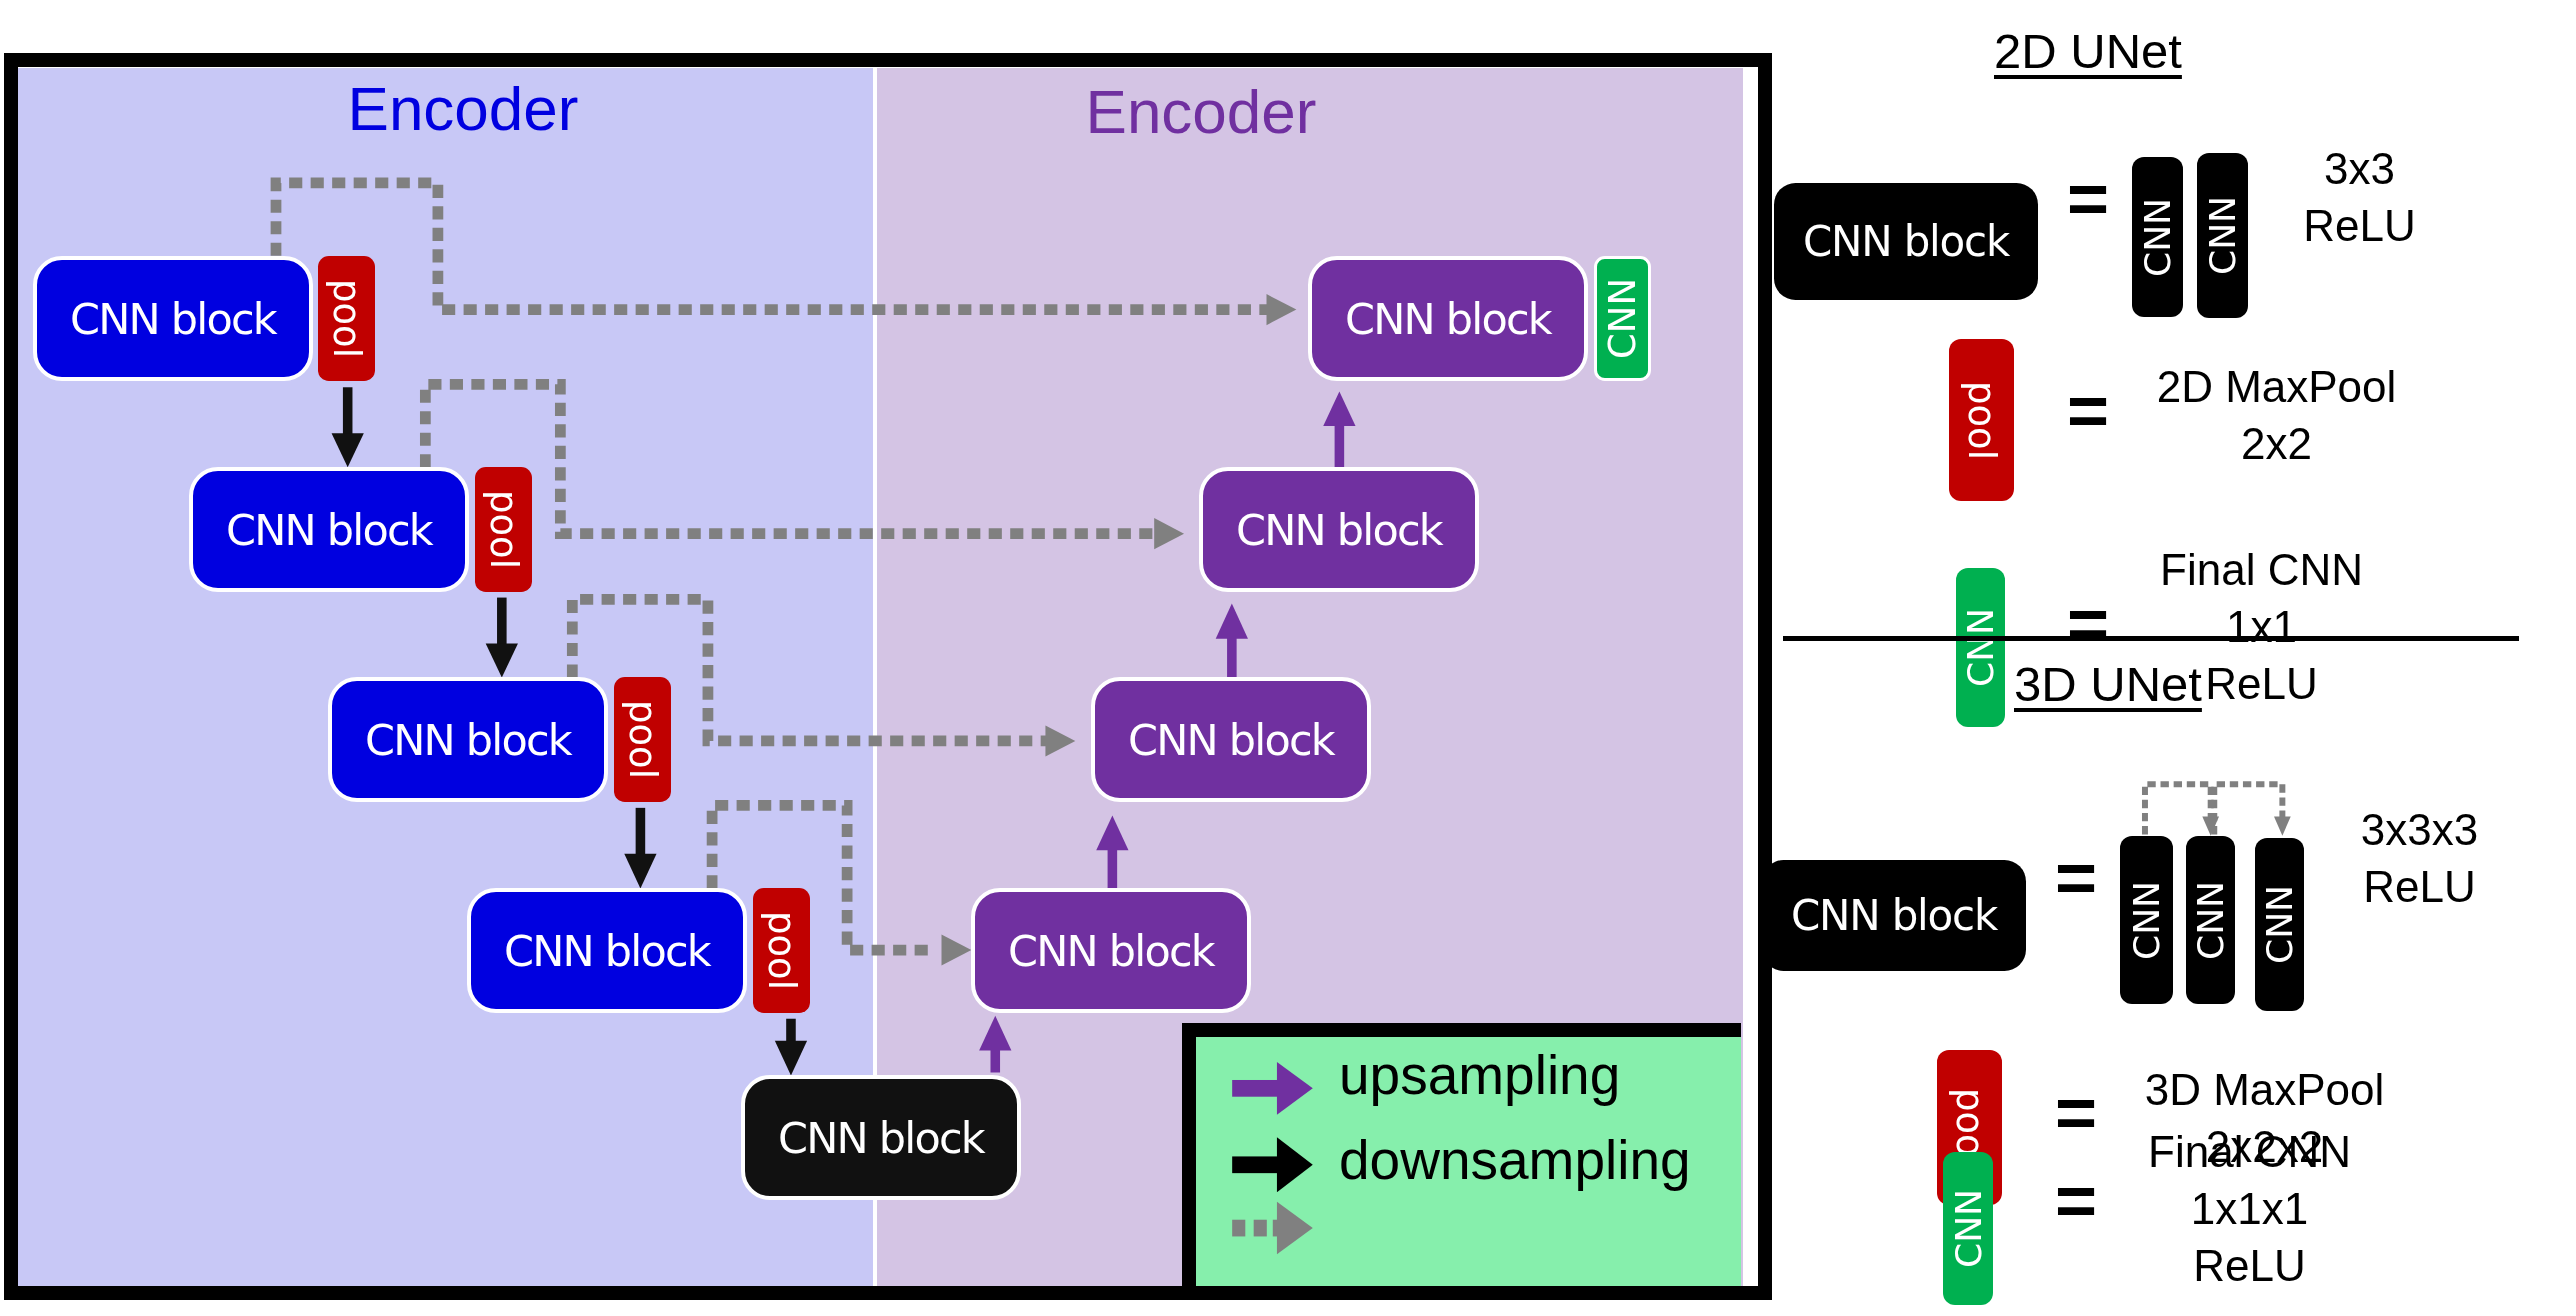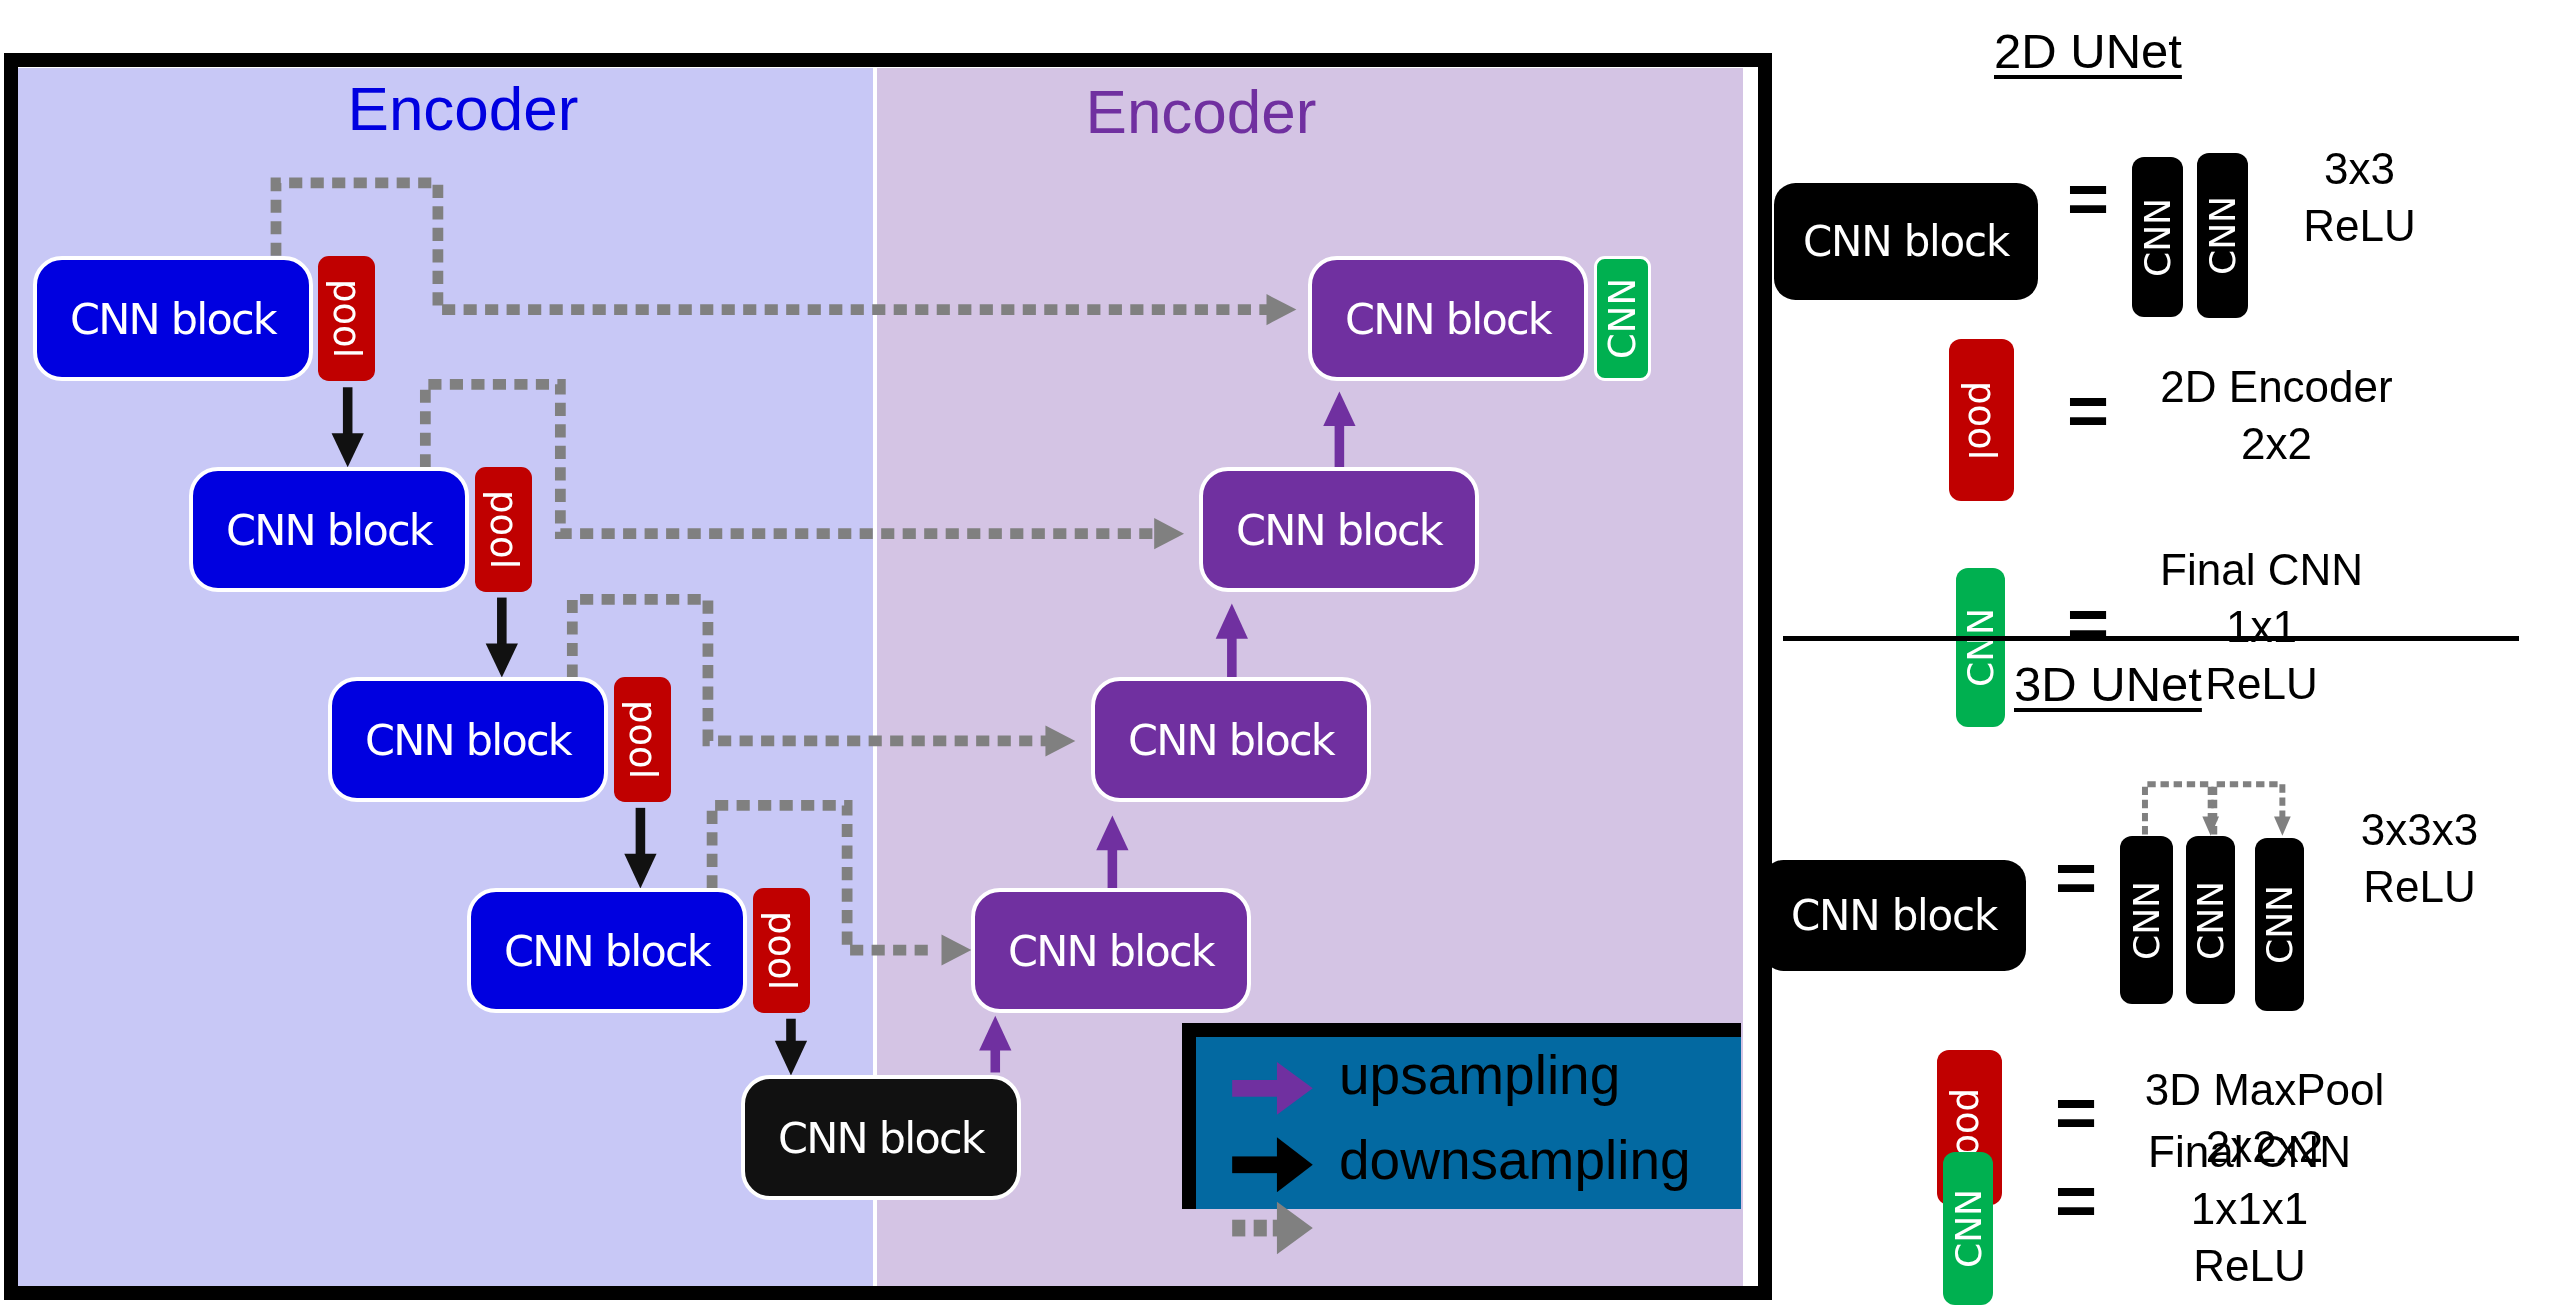--- a/index.html
+++ b/index.html
@@ -15,21 +15,21 @@
   .blk{box-sizing:border-box;border:4.2px solid #fff;border-radius:29px;color:#fff;font-family:"DejaVu Sans",sans-serif;font-size:43px;display:flex;align-items:center;justify-content:center;width:280px;height:125px;letter-spacing:-1.8px;}
   .enc{background:#0000E0;}
   .dec{background:#7030A0;}
   .bot{background:#111;}
   .tag{box-sizing:border-box;border-radius:10.8px;color:#fff;font-family:"DejaVu Sans",sans-serif;display:flex;align-items:center;justify-content:center;}
   .tag span{display:inline-block;transform:rotate(90deg);white-space:nowrap;}
   .pool{background:#C00000;width:57px;height:125px;font-size:37px;}
   .cnn-green{background:#00B050;border:3px solid #fff;width:57px;height:125px;font-size:37px;}
   .cnn-green span{transform:rotate(-90deg);}
   svg#arrows{position:absolute;left:0;top:0;}
-  #legend{left:1182px;top:1023px;width:559px;height:186px;background:#0369a1;border:14.3px solid #000;border-right:none;border-bottom:none;box-sizing:border-box;}
+  #legend{left:1182px;top:1023px;width:559px;height:263px;background:#86efac;border:14.3px solid #000;border-right:none;border-bottom:none;box-sizing:border-box;}
   .leg-row{position:absolute;left:0;font-size:55px;color:#000;}
   .heading{font-size:49px;text-decoration:underline;text-underline-offset:7.2px;text-decoration-thickness:3.6px;}
   .desc{font-size:44px;text-align:center;line-height:57px;}
   .eq{font-size:72px;font-weight:bold;}
   .mini{box-sizing:border-box;border-radius:12px;color:#fff;font-family:"DejaVu Sans",sans-serif;display:flex;align-items:center;justify-content:center;}
   .mini span{display:inline-block;transform:rotate(-90deg);white-space:nowrap;}
   .mini.pool span{transform:rotate(90deg);}
   .bk{background:#000;}
   .lg-block{background:#000;color:#fff;border-radius:21.5px;font-family:"DejaVu Sans",sans-serif;font-size:42px;display:flex;align-items:center;justify-content:center;letter-spacing:-1.2px;}
   #sep{left:1783px;top:636px;width:736px;height:5.4px;background:#000;}
@@ -171,21 +171,21 @@
 <div class="abs desc" style="left:2270px;top:140px;width:179px;">
   <div>3x3</div>
   <div>ReLU</div>
 </div>
 
 <div class="abs mini pool" style="left:1949px;top:339px;width:65px;height:162px;font-size:37px;">
     <span>pool</span>
   </div>
 <div class="abs eq" style="left:2067px;top:369px;">=</div>
 <div class="abs desc" style="left:2127px;top:358px;width:299px;">
-  <div>2D Encoder</div>
+  <div>2D MaxPool</div>
   <div>2x2</div>
 </div>
 
 <div class="abs mini" style="left:1956px;top:568px;width:49px;height:159px;font-size:36px;background:#00B050;">
     <span>CNN</span>
   </div>
 <div class="abs eq" style="left:2067px;top:582px;">=</div>
 <div class="abs desc" style="left:2127px;top:541px;width:269px;">
   <div>Final CNN</div>
   <div>1x1</div>

